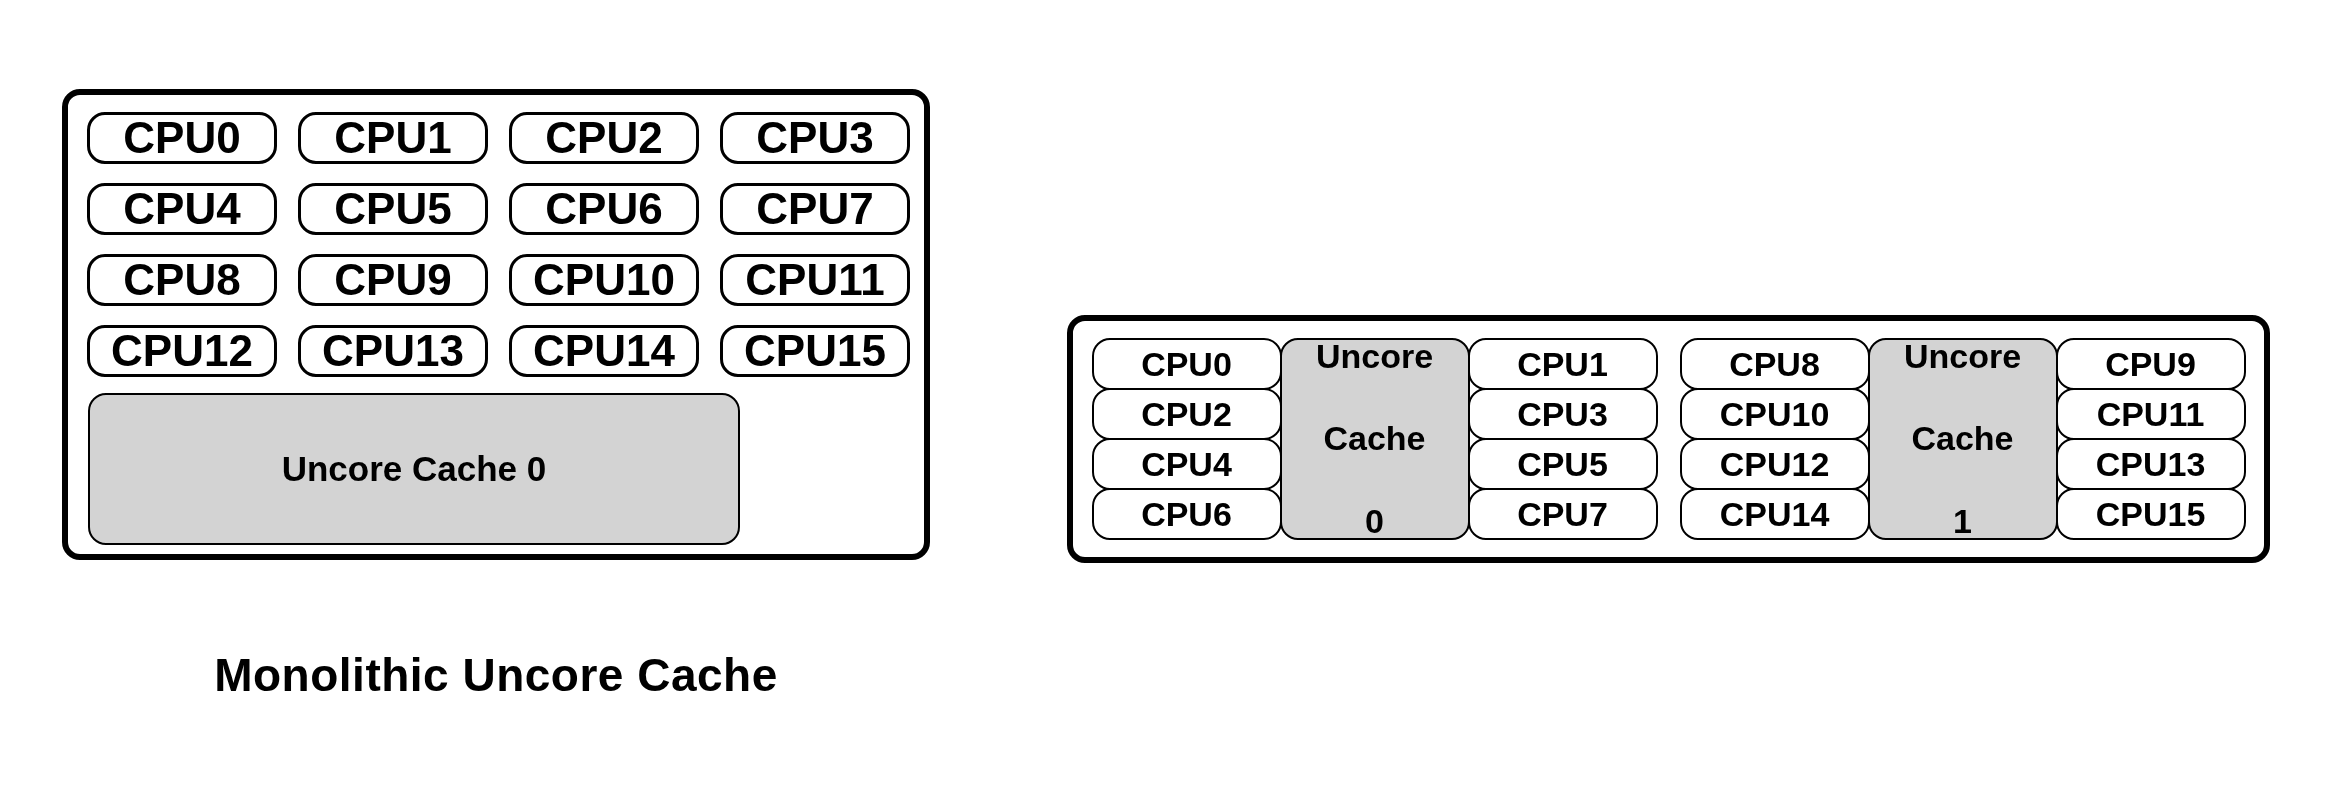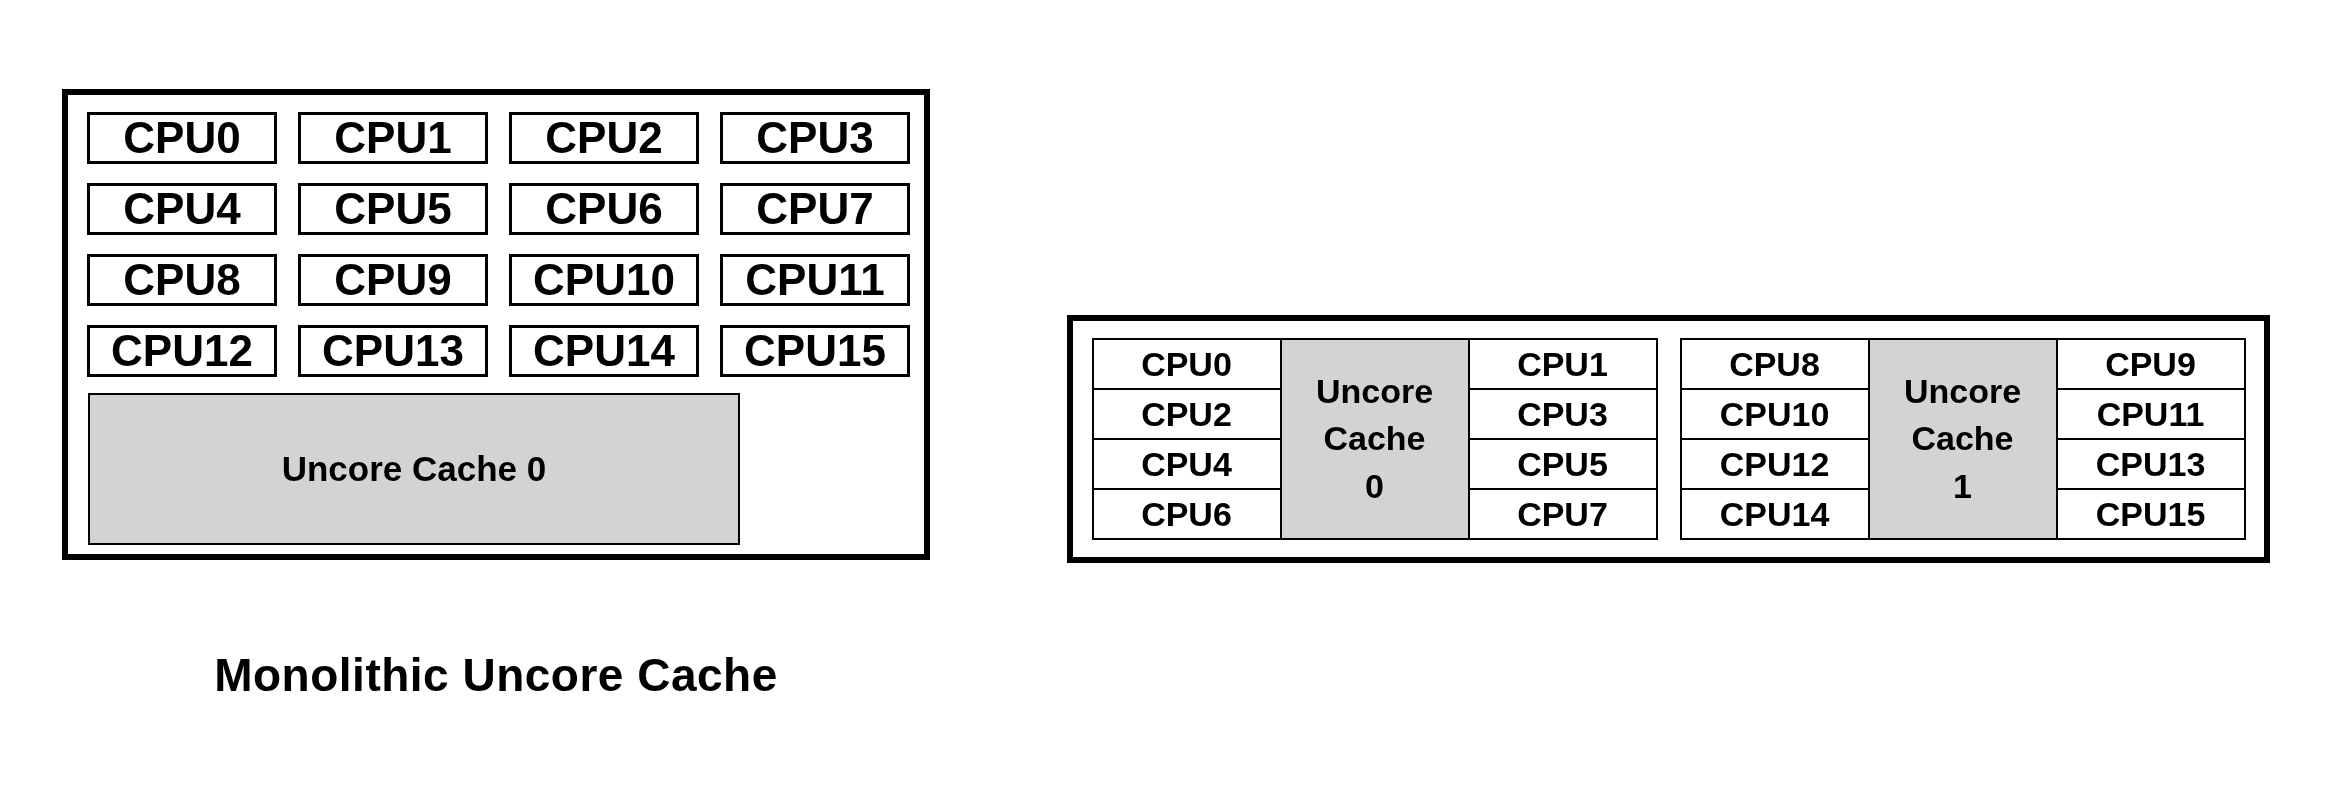--- a/index.html
+++ b/index.html
@@ -1,21 +1,21 @@
 <!DOCTYPE html>
 <html style="--background: #ffffff; --border: #000000; --text: #000000; --cache-fill: #d3d3d3;"><head>
 <meta charset="utf-8">
 <style>
   :root {
     --background: #ffffff;
     --border: #000000;
     --text: #000000;
     --cache-fill: #d3d3d3;
   }
-  * { margin: 0; padding: 0; box-sizing: border-box; }
+  * { margin: 0; padding: 0; box-sizing: border-box; border-radius: 18px; }
   html, body { background: var(--background); }
   body {
     font-family: "Liberation Sans", "DejaVu Sans", sans-serif;
     color: var(--text);
   }
   .canvas {
     position: relative;
     width: 2348px;
     height: 802px;
     background: var(--background);
@@ -83,20 +83,21 @@
   .cache-cell {
     width: 190px; height: 202px;
     margin-left: -2px;
     border: 2px solid var(--border);
     background: var(--cache-fill);
     display: flex; flex-direction: column;
     align-items: center; justify-content: center;
     font-size: 34px; font-weight: bold;
     line-height: 1.4;
     text-align: center;
+    gap: 35px;
   }
   .split-col.right-col { margin-left: -2px; }
 
   
   .caption {
     position: absolute;
     top: 648px;
     text-align: center;
     font-size: 46px;
     font-weight: bold;

